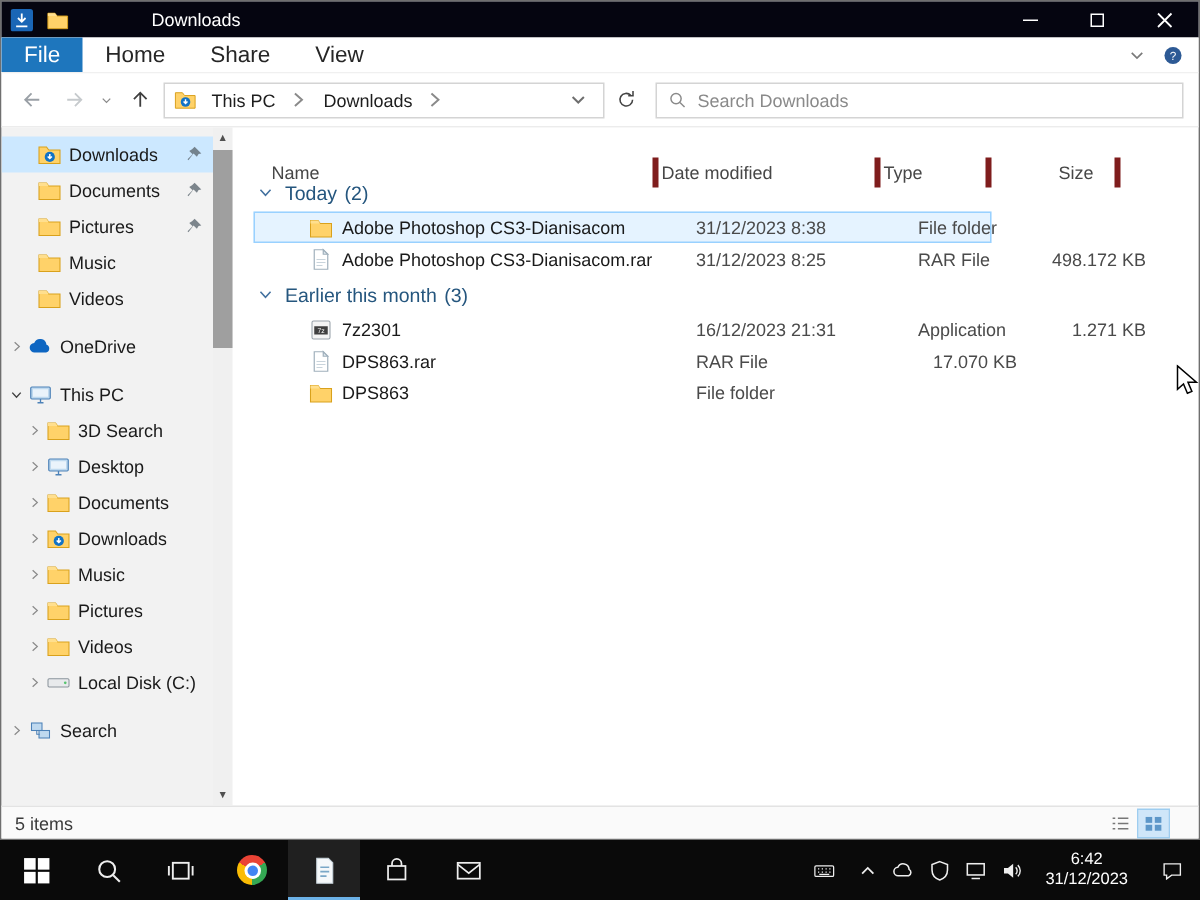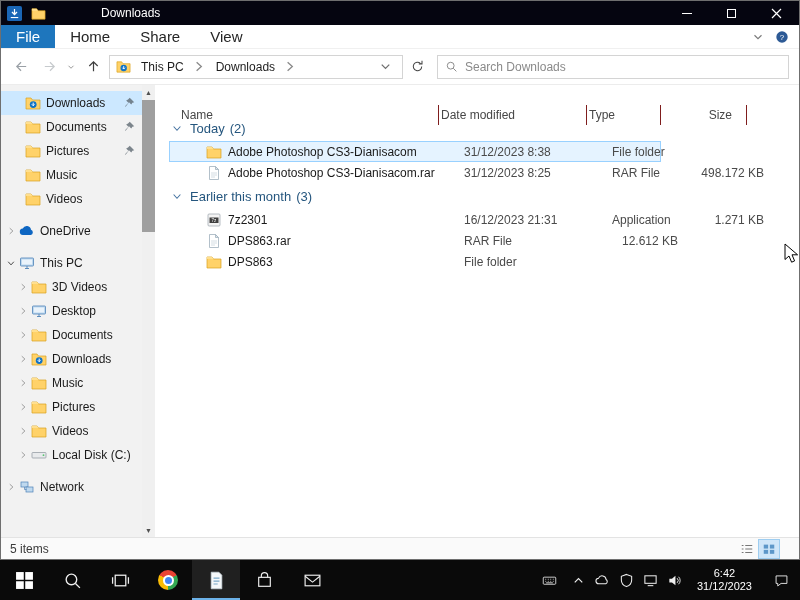--- a/index.html
+++ b/index.html
@@ -55,21 +55,21 @@
   .icon.pin{width:12px;height:12px;margin-left:auto;margin-right:7px;flex:none;opacity:.8;}
 
   .vscroll{width:13px;background:#f0f0f0;position:relative;flex:none;}
   .sarrow{position:absolute;left:0;right:0;height:14px;display:flex;align-items:center;justify-content:center;font-size:7px;color:#505050;}
   .sarrow.up{top:0;}
   .sarrow.down{bottom:0;}
   .sthumb{position:absolute;left:0;right:0;top:15px;height:132px;background:#9f9f9f;}
 
   .content{flex:1;background:#fff;overflow:hidden;}
   .colheads{display:grid;grid-template-columns:270px 148px 74px 86px 1fr;height:30px;align-items:center;margin-left:14px;width:604px;color:#474747;}
-  .ch{height:20px;line-height:20px;border-right:1px solid #7f1d1d;padding-left:2px;white-space:nowrap;margin-top:20px;}
+  .ch{height:20px;line-height:20px;border-right:4px solid #7f1d1d;padding-left:2px;white-space:nowrap;margin-top:20px;}
   .ch-name{padding-left:12px;}
   .ch-size{text-align:right;padding-right:14px;}
   .group-h{height:26px;display:flex;align-items:center;padding-left:16px;color:#25567e;font-size:13px;}
   .group-h .gchev{width:12px;height:12px;margin-right:7px;flex:none;}
   .group-count{margin-left:5px;}
   .row{display:grid;grid-template-columns:270px 148px 74px 86px 1fr;height:21px;align-items:center;width:492px;margin-left:14px;border:1px solid transparent;padding-left:24px;}
   .row.selected{background:#e5f3ff;border-color:#99d1ff;}
   .cell{color:#4a4a4a;white-space:nowrap;overflow:hidden;}
   .cell.cname{display:flex;align-items:center;padding-left:12px;color:#1a1a1a;}
   .cell.cname .icon{width:16px;height:16px;margin-right:6px;flex:none;}
@@ -322,21 +322,21 @@
               <svg viewBox="0 0 16 16">
                 <path d="M6 3.5l5 4.5-5 4.5" fill="none" stroke="#8a8a8a" stroke-width="1.3"></path>
               </svg>
             </span>
             <span class="icon main-ic">
               <svg viewBox="0 0 16 16">
                 <path d="M1 3h5l1.5 2H15v9H1z" fill="#ffd269" stroke="#d9a11c" stroke-width=".7"></path>
                 <path d="M1 5h6.5L6 3H1z" fill="#ffdf8e"></path>
               </svg>
             </span>
-            <span class="sb-label">3D Videos</span>
+            <span class="sb-label">3D Search</span>
           </div>
           <div class="sb-item sec-child">
             <span class="chev">
               <svg viewBox="0 0 16 16">
                 <path d="M6 3.5l5 4.5-5 4.5" fill="none" stroke="#8a8a8a" stroke-width="1.3"></path>
               </svg>
             </span>
             <span class="icon main-ic">
               <svg viewBox="0 0 16 16">
                 <rect x="1.5" y="3" width="13" height="8" rx=".8" fill="#bfd9ef" stroke="#4d82b8" stroke-width=".8"></rect>
@@ -437,21 +437,21 @@
                 <path d="M6 3.5l5 4.5-5 4.5" fill="none" stroke="#8a8a8a" stroke-width="1.3"></path>
               </svg>
             </span>
             <span class="icon main-ic">
               <svg viewBox="0 0 16 16">
                 <rect x="2" y="3" width="7" height="5" fill="#bfd9ef" stroke="#4d82b8" stroke-width=".7"></rect>
                 <rect x="7" y="8" width="7" height="5" fill="#bfd9ef" stroke="#4d82b8" stroke-width=".7"></rect>
                 <path d="M5.5 8v2.5h2" stroke="#4d82b8" fill="none" stroke-width=".7"></path>
               </svg>
             </span>
-            <span class="sb-label">Network</span>
+            <span class="sb-label">Search</span>
           </div>
         </div>
       <div class="vscroll">
         <span class="sarrow up">▲</span>
         <span class="sthumb"></span>
         <span class="sarrow down">▼</span>
       </div>
       <div class="content">
         <div class="colheads">
           <div class="ch ch-name">Name</div>
@@ -531,21 +531,21 @@
                 <span class="icon">
                   <svg viewBox="0 0 16 16">
                     <path d="M3.5 1.5h6l3 3v10h-9z" fill="#fff" stroke="#a0b0bc" stroke-width=".8"></path>
                     <path d="M9.5 1.5v3h3z" fill="#dfe8ee" stroke="#a0b0bc" stroke-width=".8"></path>
                     <path d="M5 8h6M5 10h6M5 12h4" stroke="#c9d4dc" stroke-width=".8"></path>
                   </svg>
                 </span>
                 <span>DPS863.rar</span>
               </div>
               <div class="cell ctype">RAR File</div>
-              <div class="cell csize">12.612 KB</div>
+              <div class="cell csize">17.070 KB</div>
               <div></div>
             </div>
             <div class="row">
               <div class="cell cname">
                 <span class="icon">
                   <svg viewBox="0 0 16 16">
                     <path d="M1 3h5l1.5 2H15v9H1z" fill="#ffd269" stroke="#d9a11c" stroke-width=".7"></path>
                     <path d="M1 5h6.5L6 3H1z" fill="#ffdf8e"></path>
                   </svg>
                 </span>

